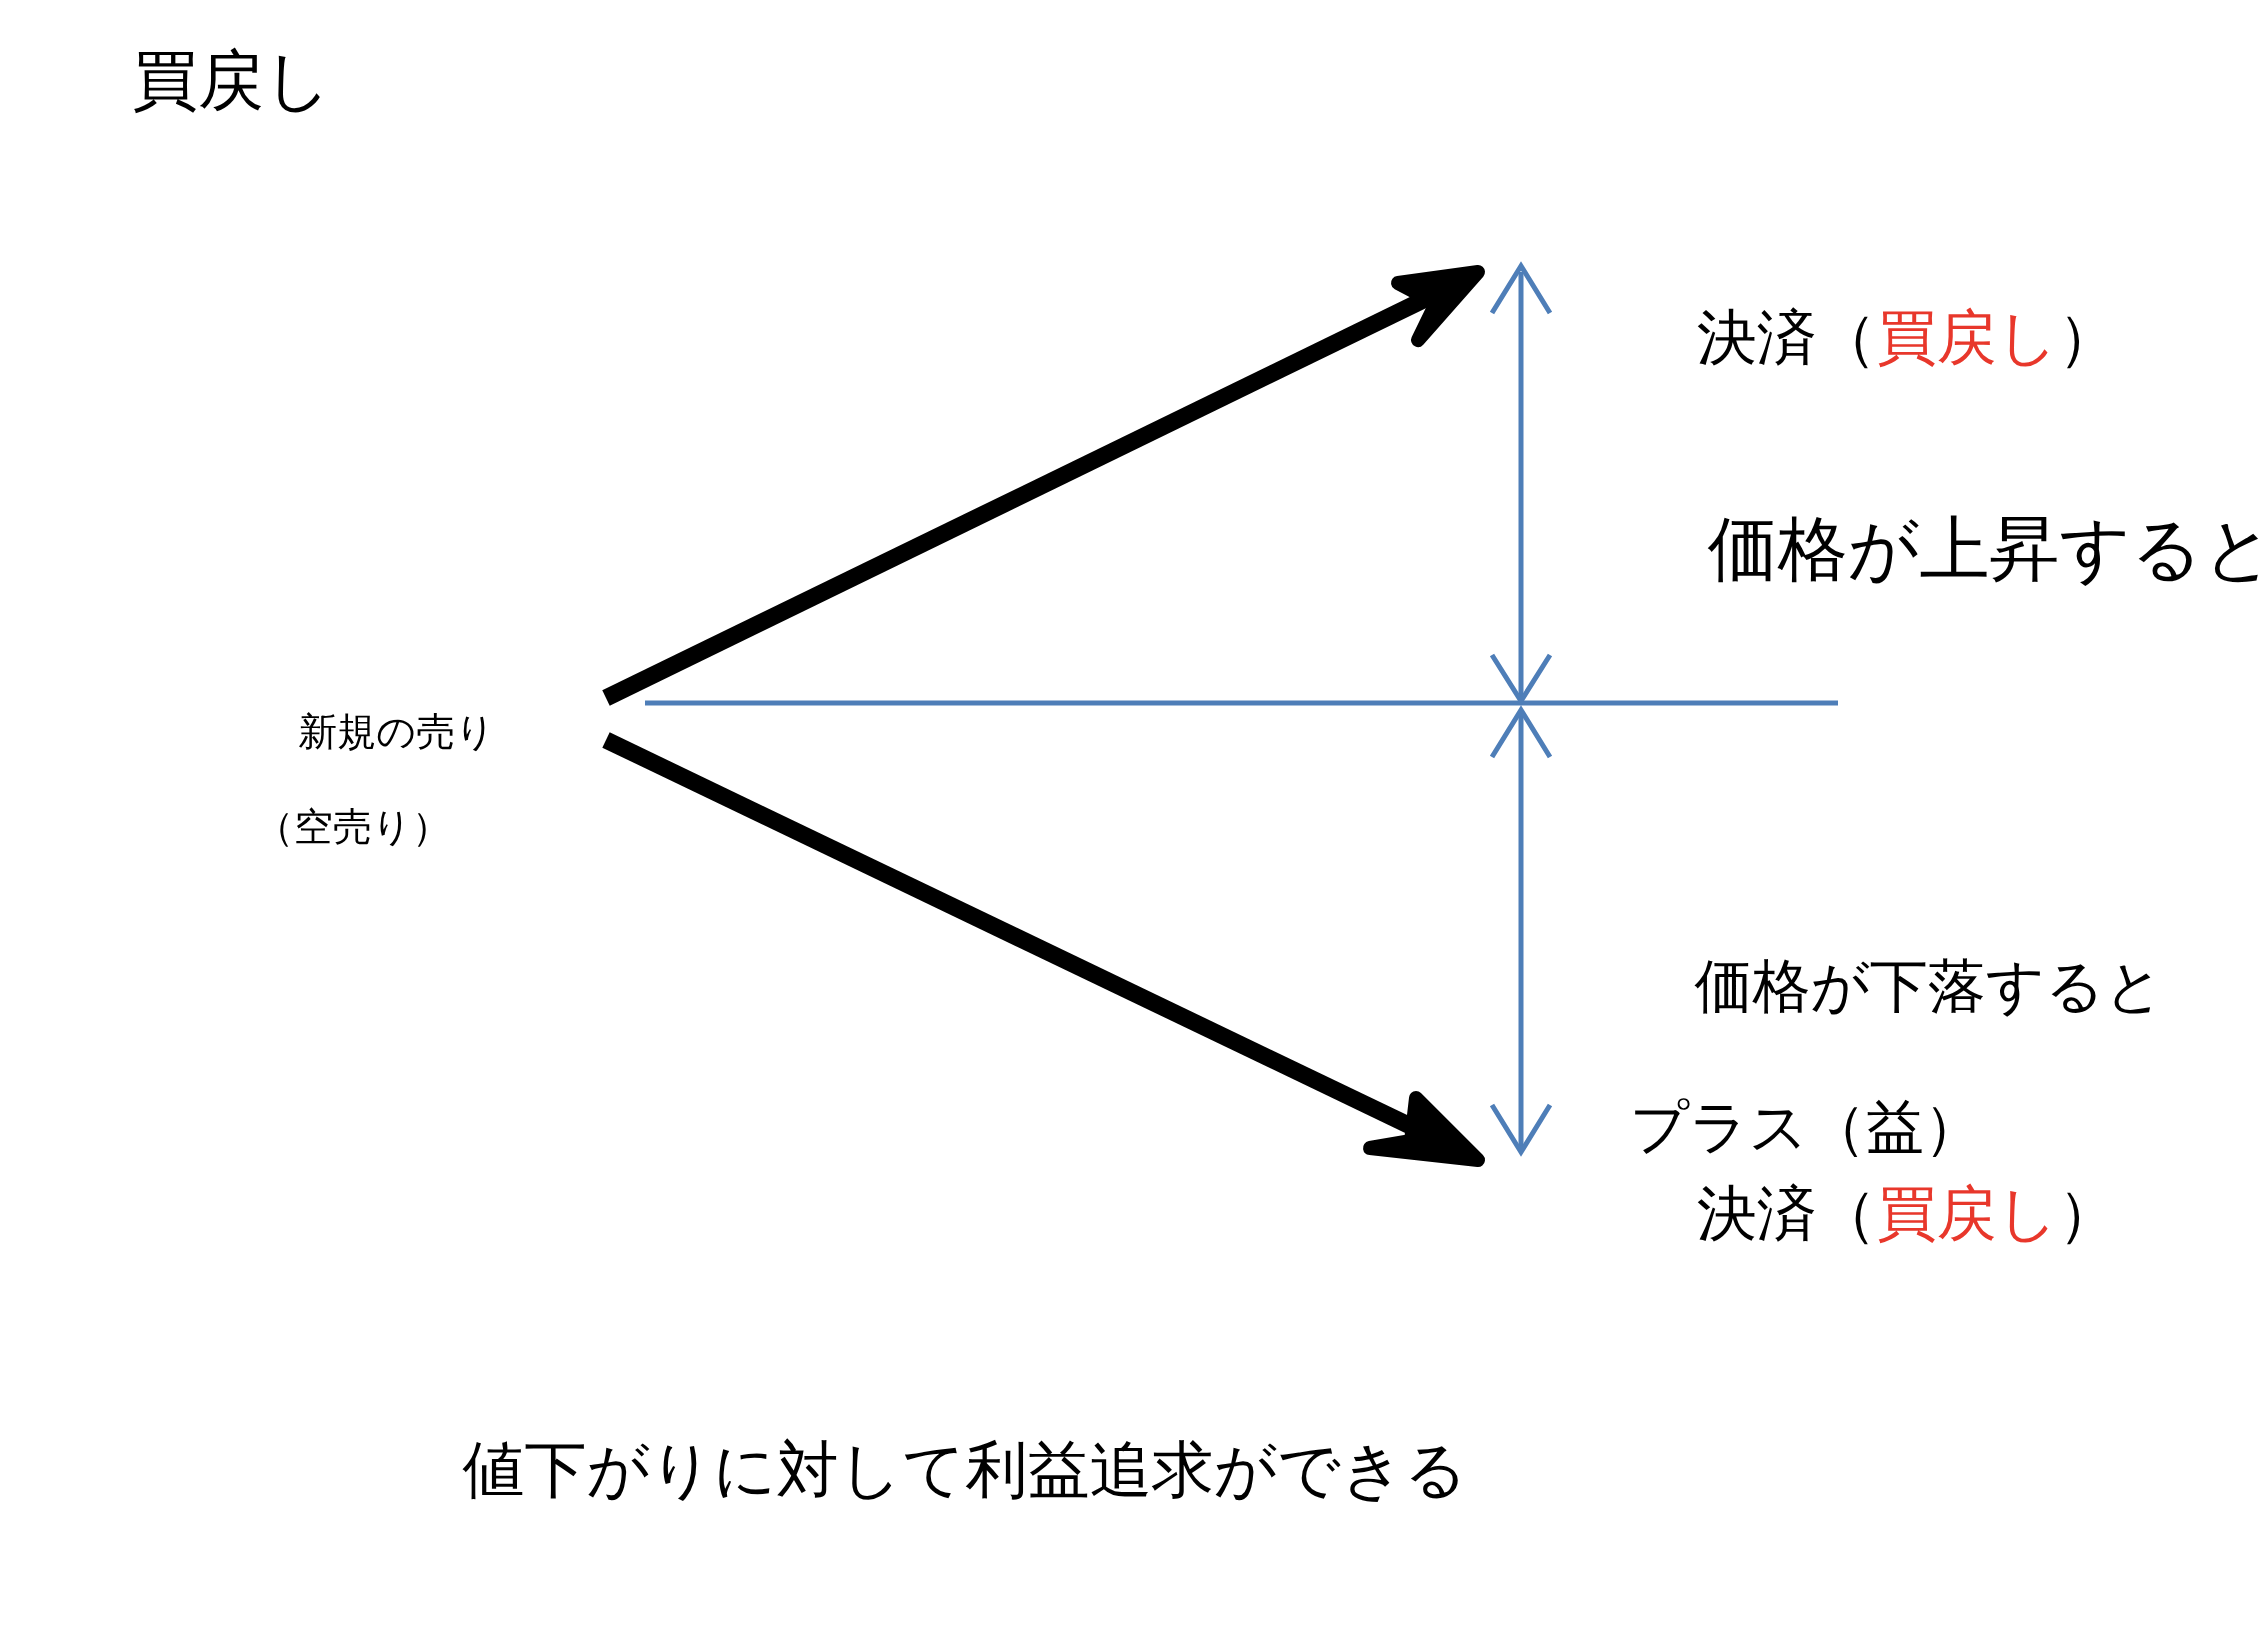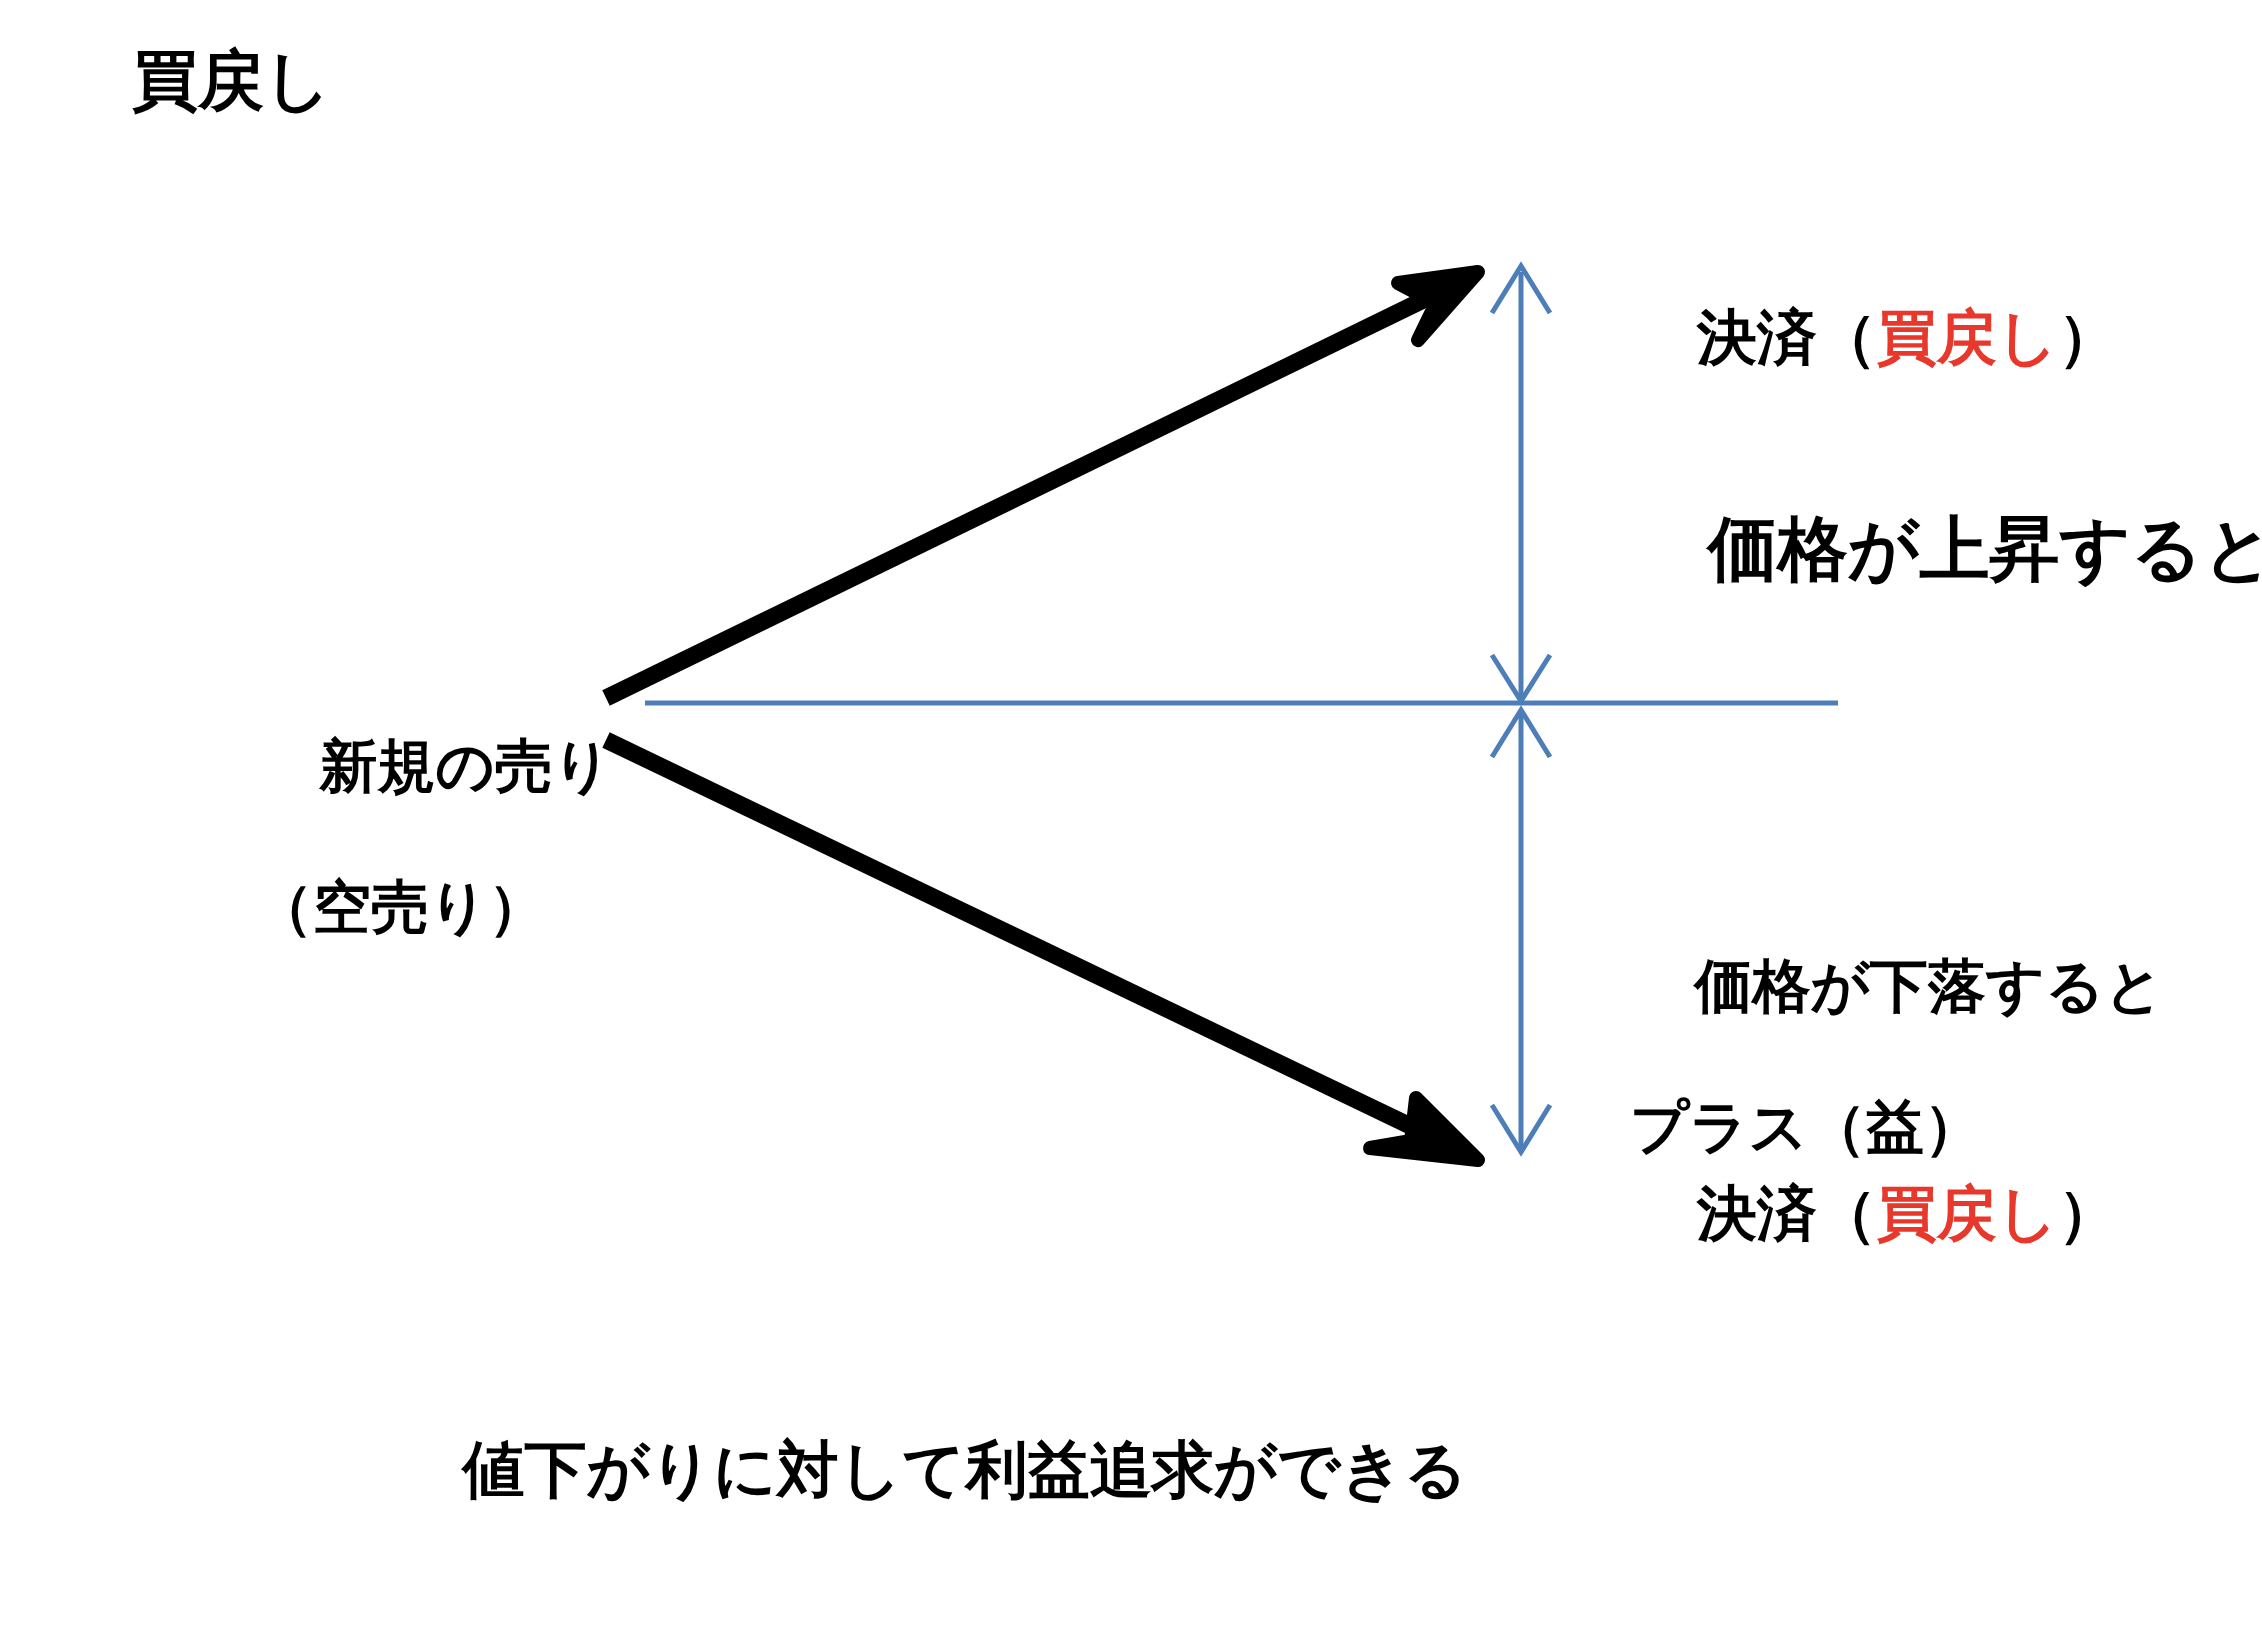--- a/index.html
+++ b/index.html
@@ -22,31 +22,31 @@
     left: 0;
     top: 0;
     width: 2262px;
     height: 1652px;
   }
   .txt {
     position: absolute;
     color: #000000;
     white-space: pre;
     line-height: 1.22;
-    font-weight: 700;
+    font-weight: 400;
   }
   #slide-title {
     left: 132px;
     top: 40px;
     font-size: 66px;
   }
   #label-open-position {
     left: 255px;
     top: 660px;
-    font-size: 58px;
+    font-size: 39px;
     text-align: left;
     width: 340px;
   }
   #label-open-position .line2 {
     display: block;
   }
   #settle-top {
     left: 1630px;
     top: 228px;
     font-size: 60px;

